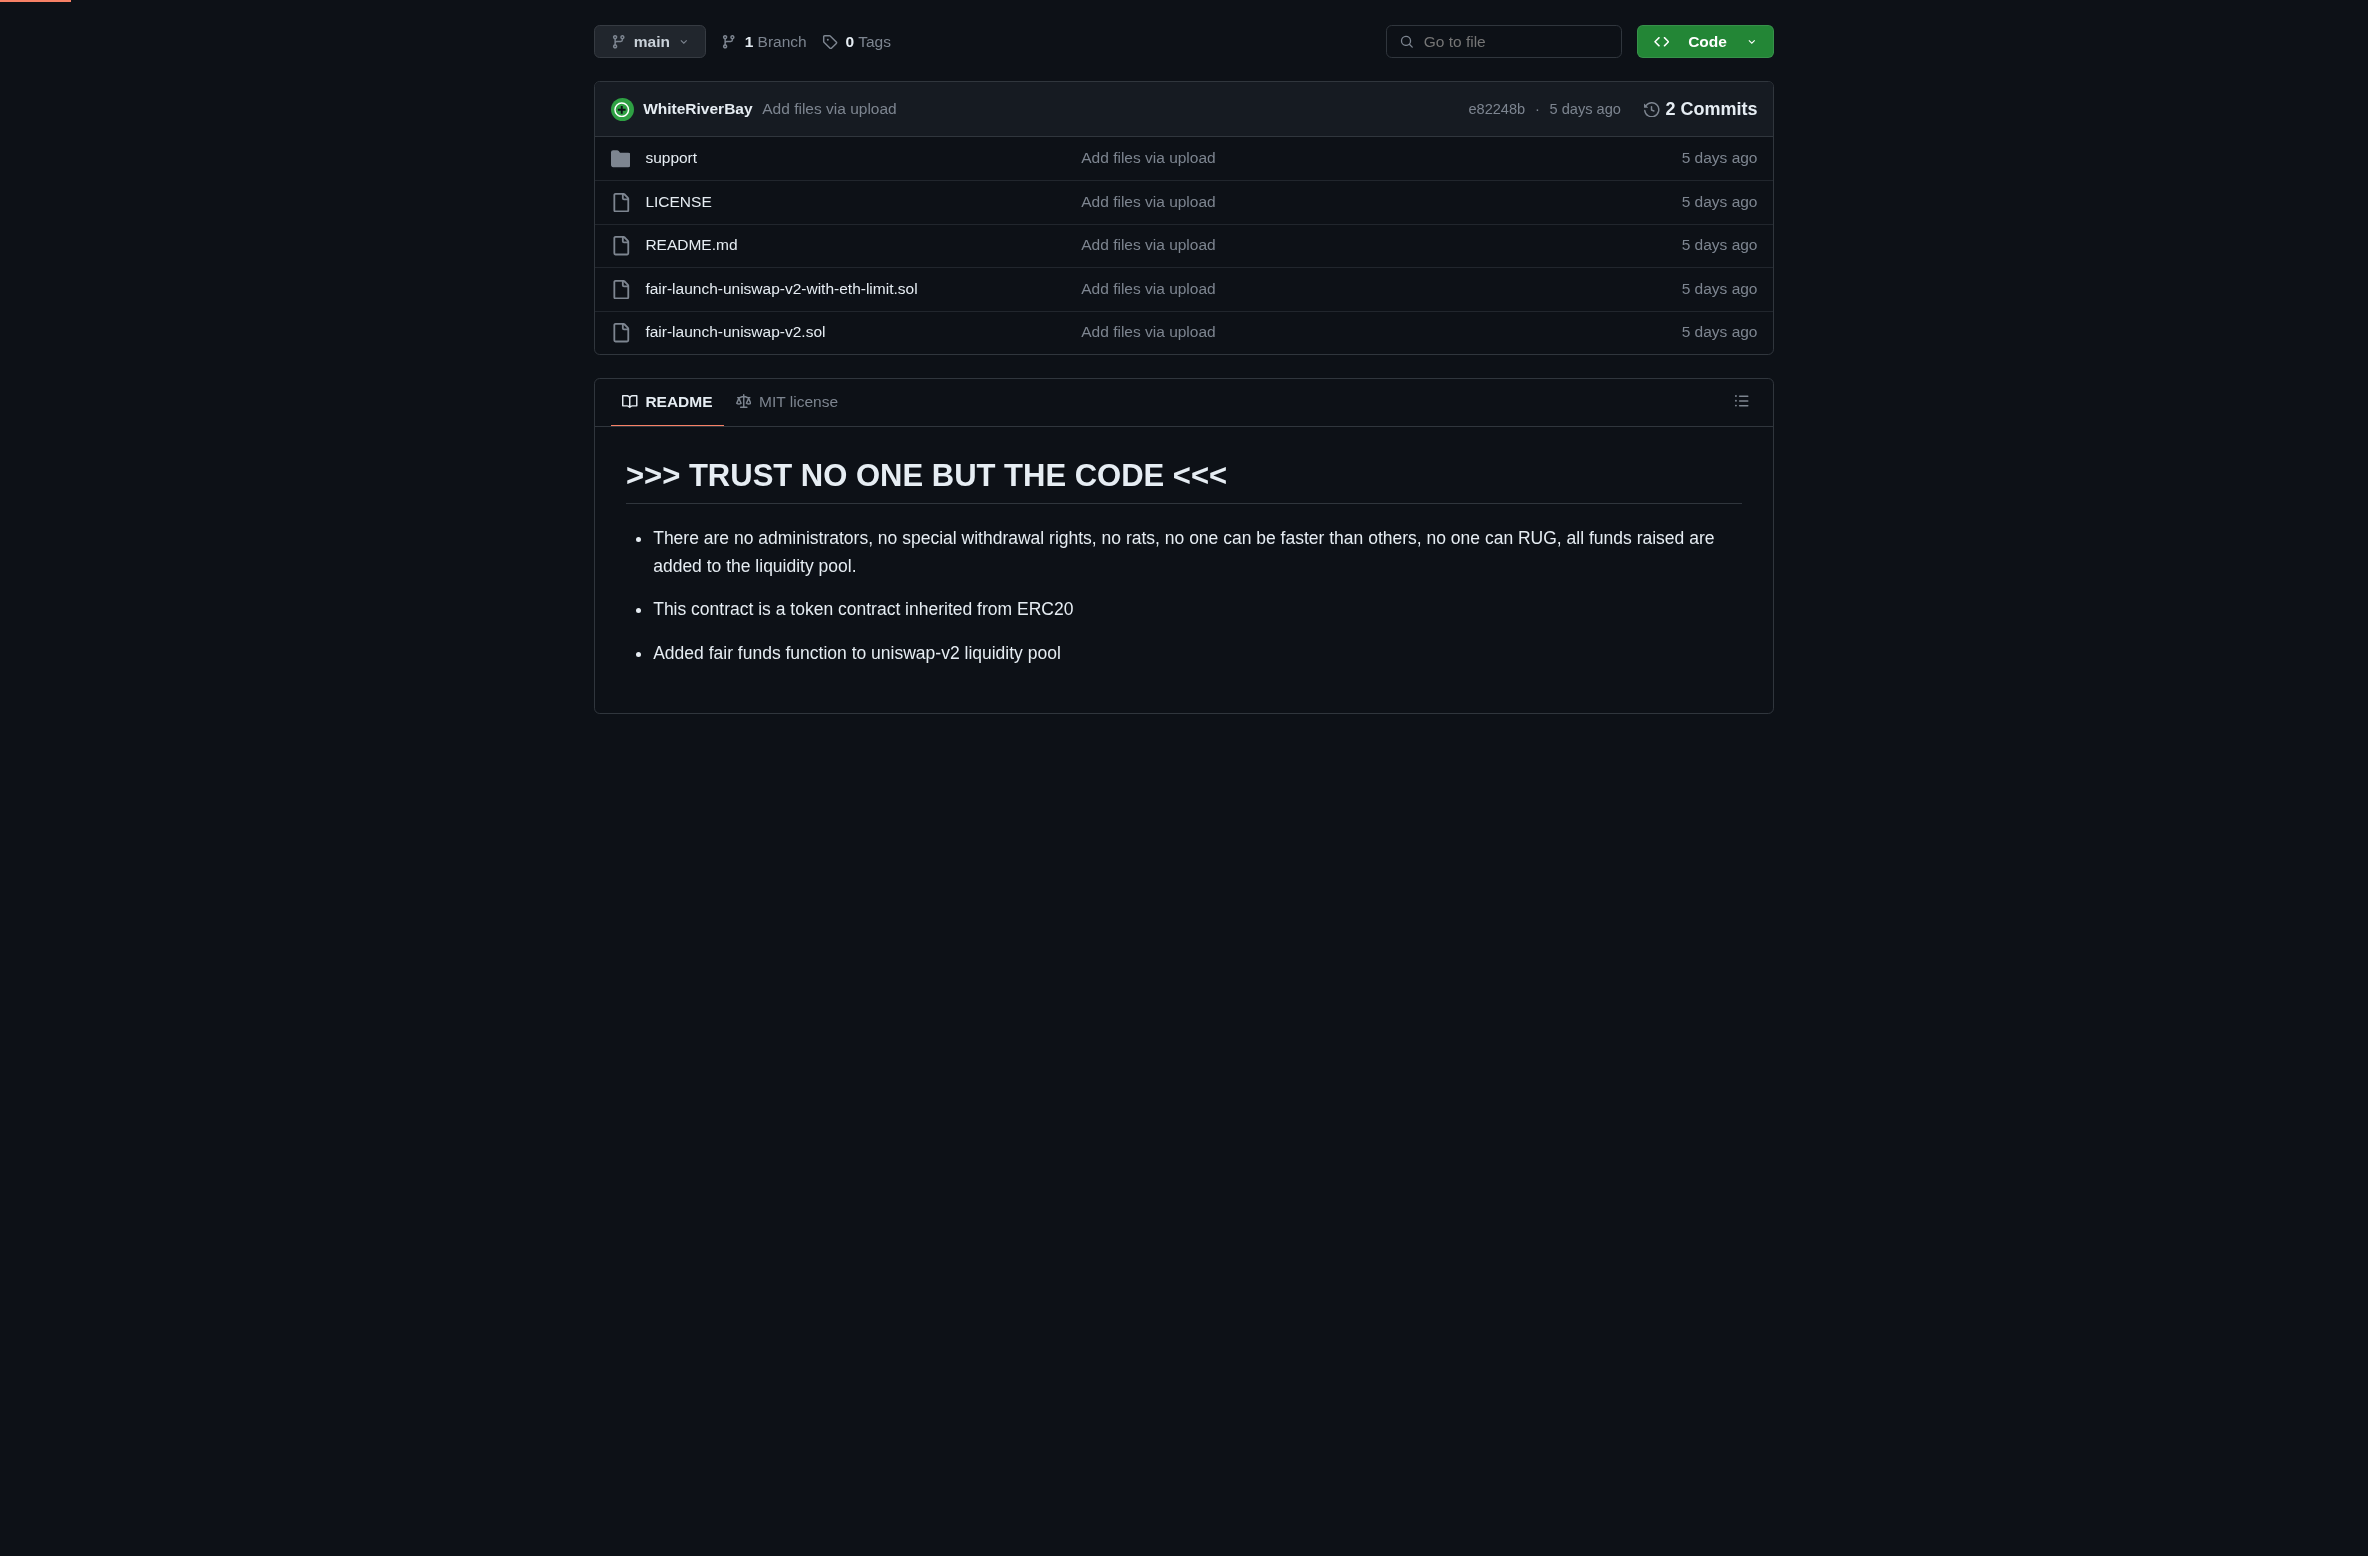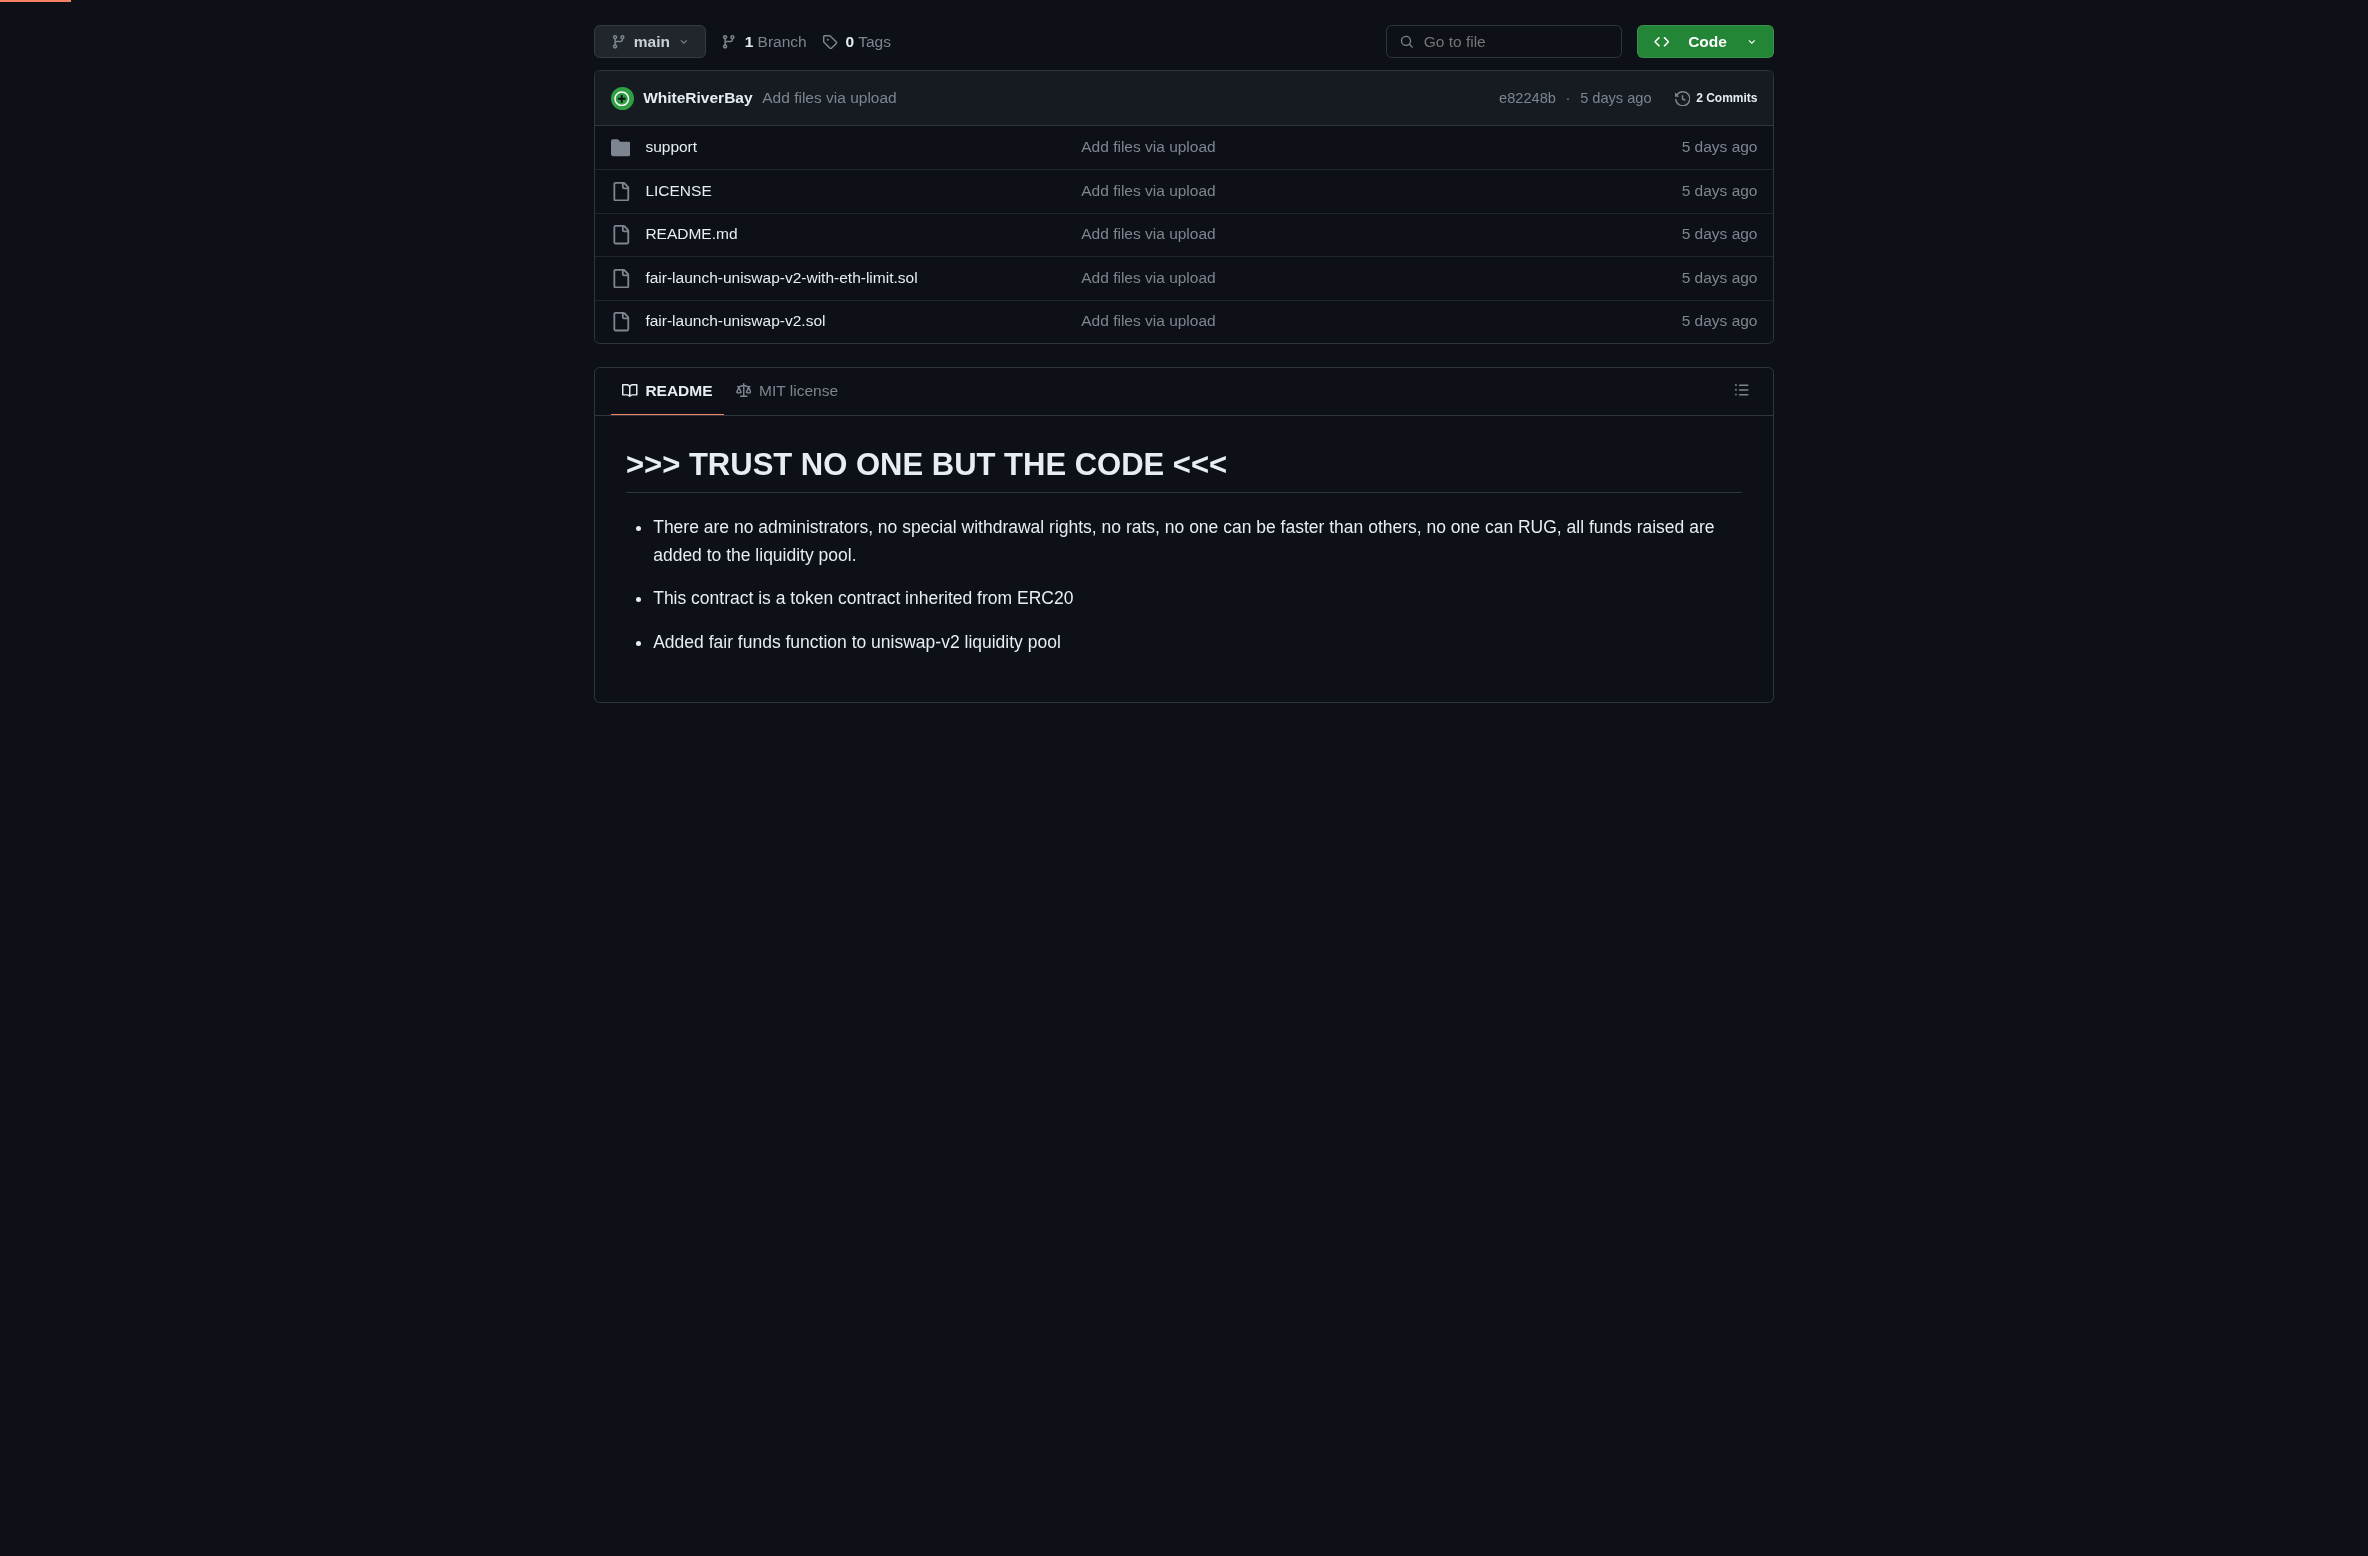--- a/index.html
+++ b/index.html
@@ -11,21 +11,21 @@
 }
 .container {
   max-width: 1242px;
   margin: 0 auto;
   padding: 23px 31px;
 }
 .top-bar {
   display: flex;
   align-items: center;
   gap: 15.5px;
-  margin-bottom: 12px;
+  margin-bottom: 23px;
 }
 .branch-btn {
   display: flex;
   align-items: center;
   gap: 7.8px;
   background: #21262d;
   border: 1px solid #363b42;
   border-radius: 5.8px;
   padding: 6.8px 15.5px;
   color: #c9d1d9;
@@ -101,21 +101,21 @@
 }
 .author { font-weight: 600; font-size: 15.5px; }
 .commit-msg { color: #7d8590; font-size: 15.5px; }
 .commit-meta { color: #7d8590; font-size: 14.6px; }
 .commits-link {
   display: flex;
   align-items: center;
   gap: 5.8px;
   color: #e6edf3;
   font-weight: 600;
-  font-size: 12px;
+  font-size: 18px;
   margin-left: 13.6px;
 }
 .file-row {
   display: flex;
   align-items: flex-start;
   padding: 11.6px 15.5px;
   border-bottom: 1px solid #21262d;
   font-size: 15.5px;
 }
 .file-row:last-child { border-bottom: none; }

